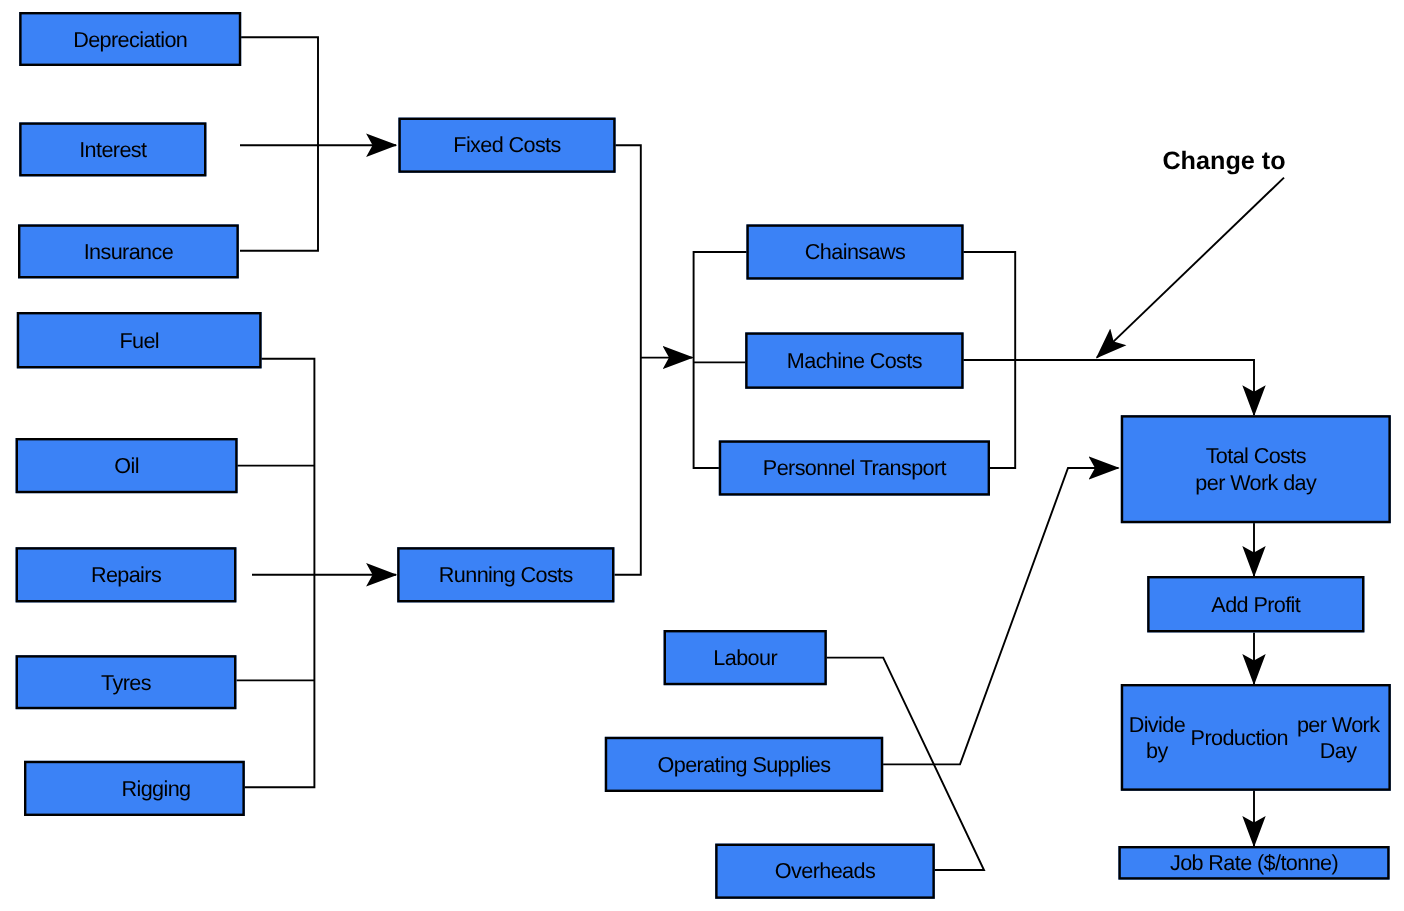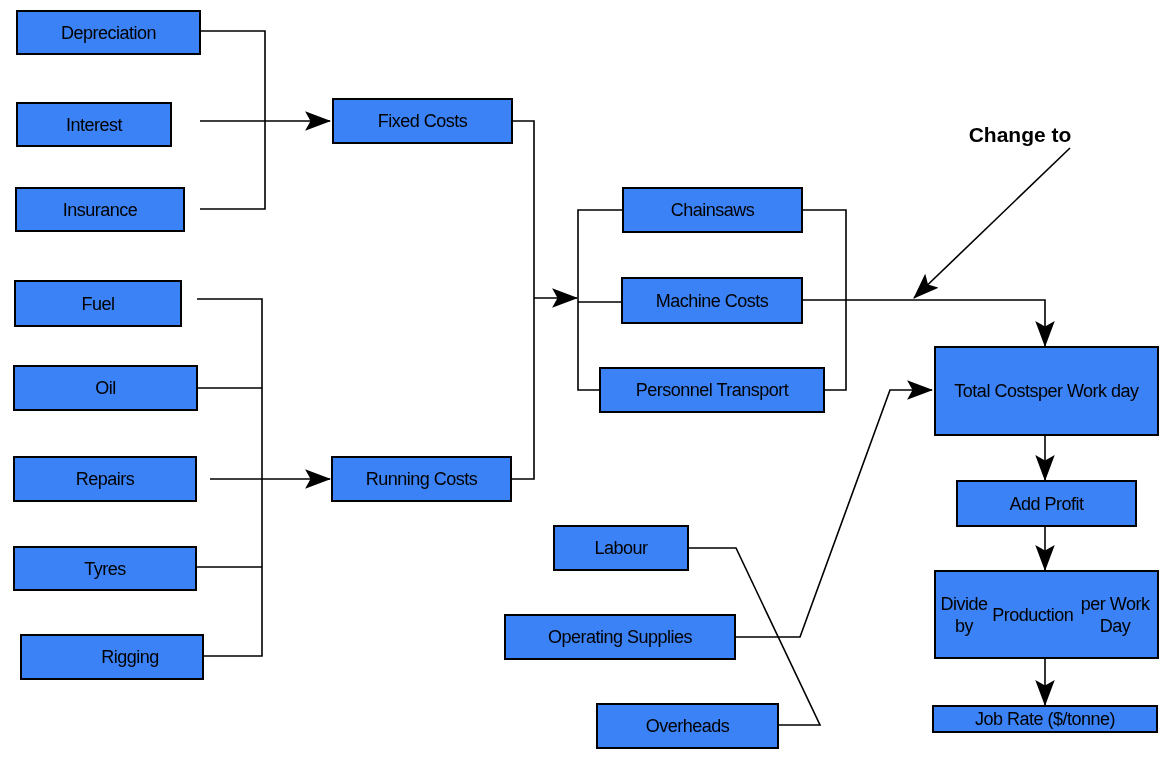--- a/index.html
+++ b/index.html
@@ -53,25 +53,25 @@
     <path d="M1045,658 V705" marker-end="url(#arrowBig)"></path>
   </g>
 </svg>
 
 <div class="box" style="left:16px;top:10px;width:185px;height:45px;">
     <span>Depreciation</span>
   </div>
 <div class="box" style="left:16px;top:102px;width:156px;height:45px;">
     <span>Interest</span>
   </div>
-<div class="box" style="left:15px;top:187px;width:170px;height:45px;justify-content:center;">
+<div class="box" style="left:15px;top:187px;width:184px;height:45px;justify-content:center;">
     <span>Insurance</span>
   </div>
 
-<div class="box" style="left:14px;top:280px;width:168px;height:47px;">
+<div class="box" style="left:14px;top:260px;width:204px;height:47px;">
     <span>Fuel</span>
   </div>
 <div class="box" style="left:13px;top:365px;width:185px;height:46px;">
     <span>Oil</span>
   </div>
 <div class="box" style="left:13px;top:456px;width:184px;height:46px;">
     <span>Repairs</span>
   </div>
 <div class="box" style="left:13px;top:546px;width:184px;height:45px;">
     <span>Tyres</span>
@@ -104,21 +104,21 @@
     <span>Operating Supplies</span>
   </div>
 <div class="box" style="left:596px;top:703px;width:183px;height:46px;">
     <span>Overheads</span>
   </div>
 
 <div class="note" style="left:910px;top:82px;width:220px;">
   <span style="display:block;">Change to</span>
 </div>
 
-<div class="box" style="left:934px;top:346px;width:225px;height:90px;flex-direction:row;">
+<div class="box" style="left:934px;top:346px;width:225px;height:90px;flex-direction:column;">
   <span>Total Costs</span>
   <span>per Work day</span>
 </div>
 <div class="box" style="left:956px;top:480px;width:181px;height:47px;">
     <span>Add Profit</span>
   </div>
 <div class="box" style="left:934px;top:570px;width:225px;height:89px;flex-direction:row;">
   <span>Divide by</span>
   <span>Production</span>
   <span>per Work Day</span>

